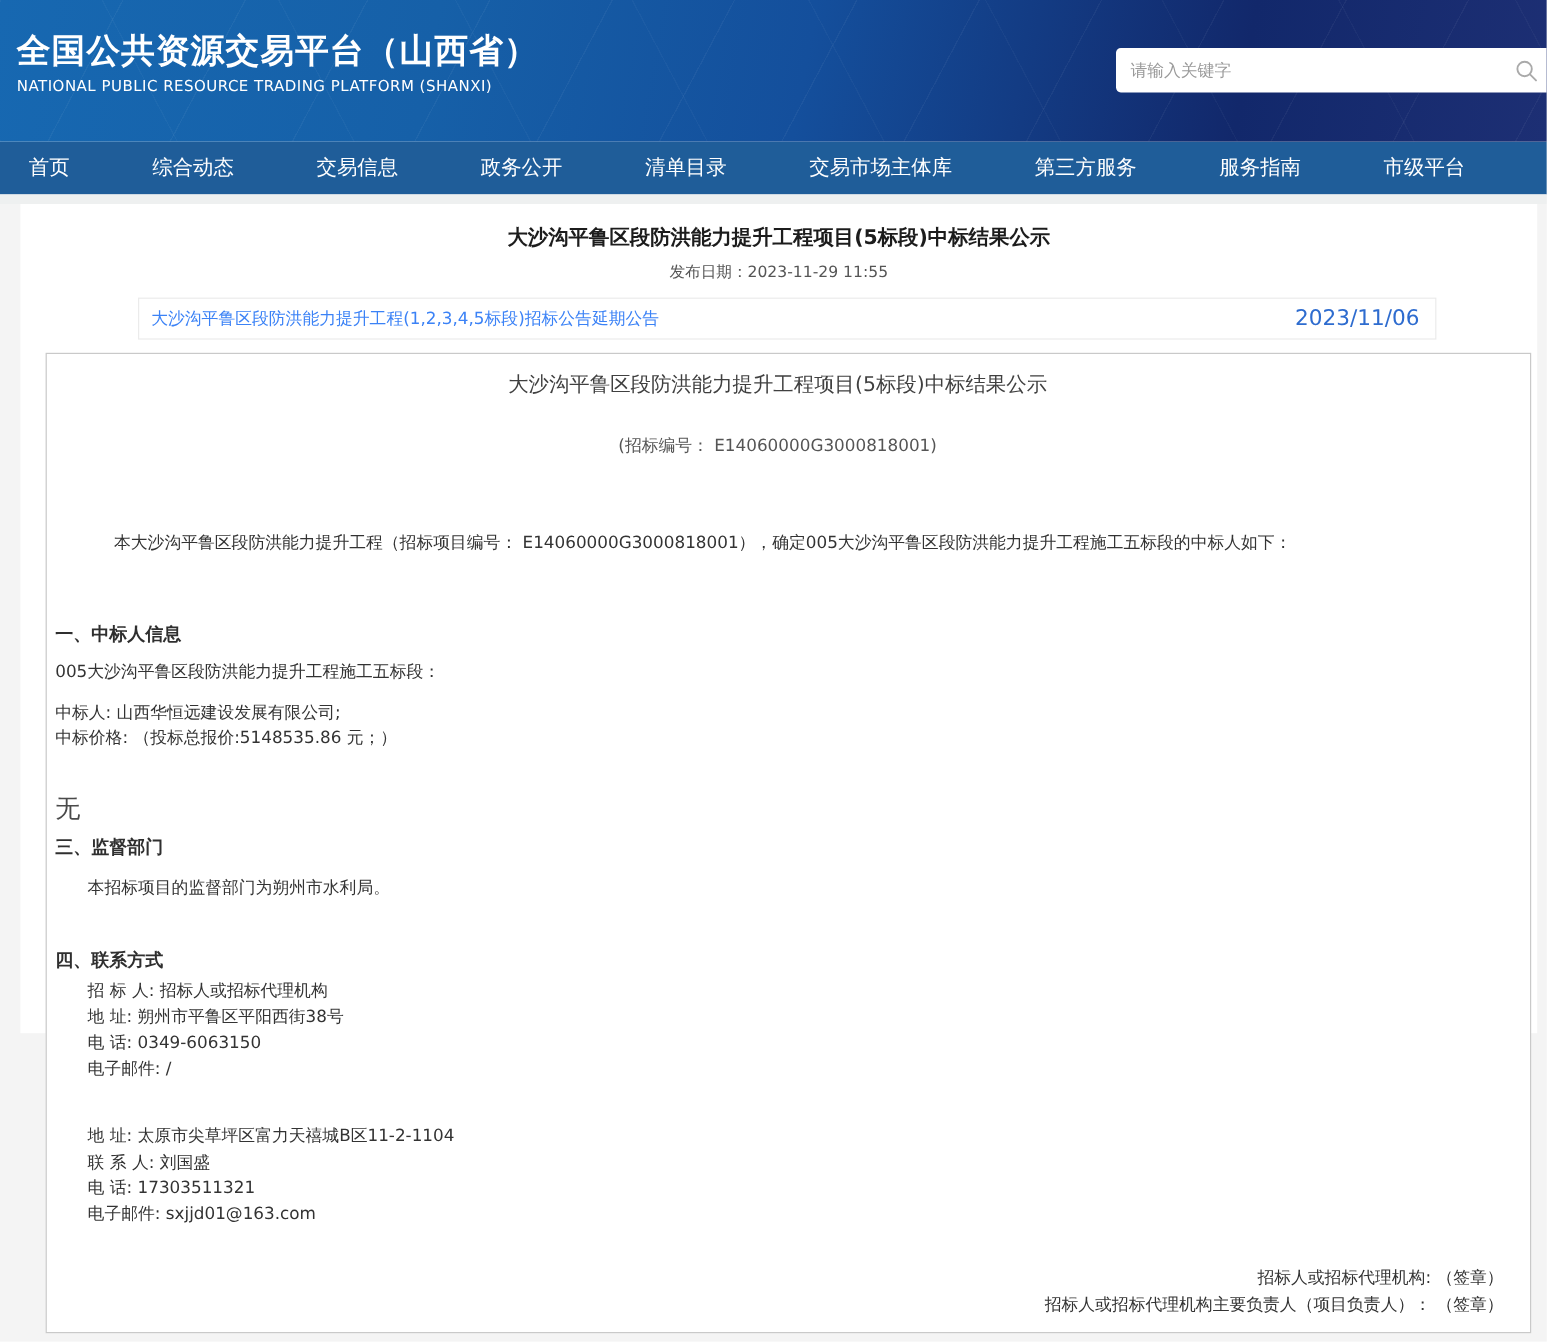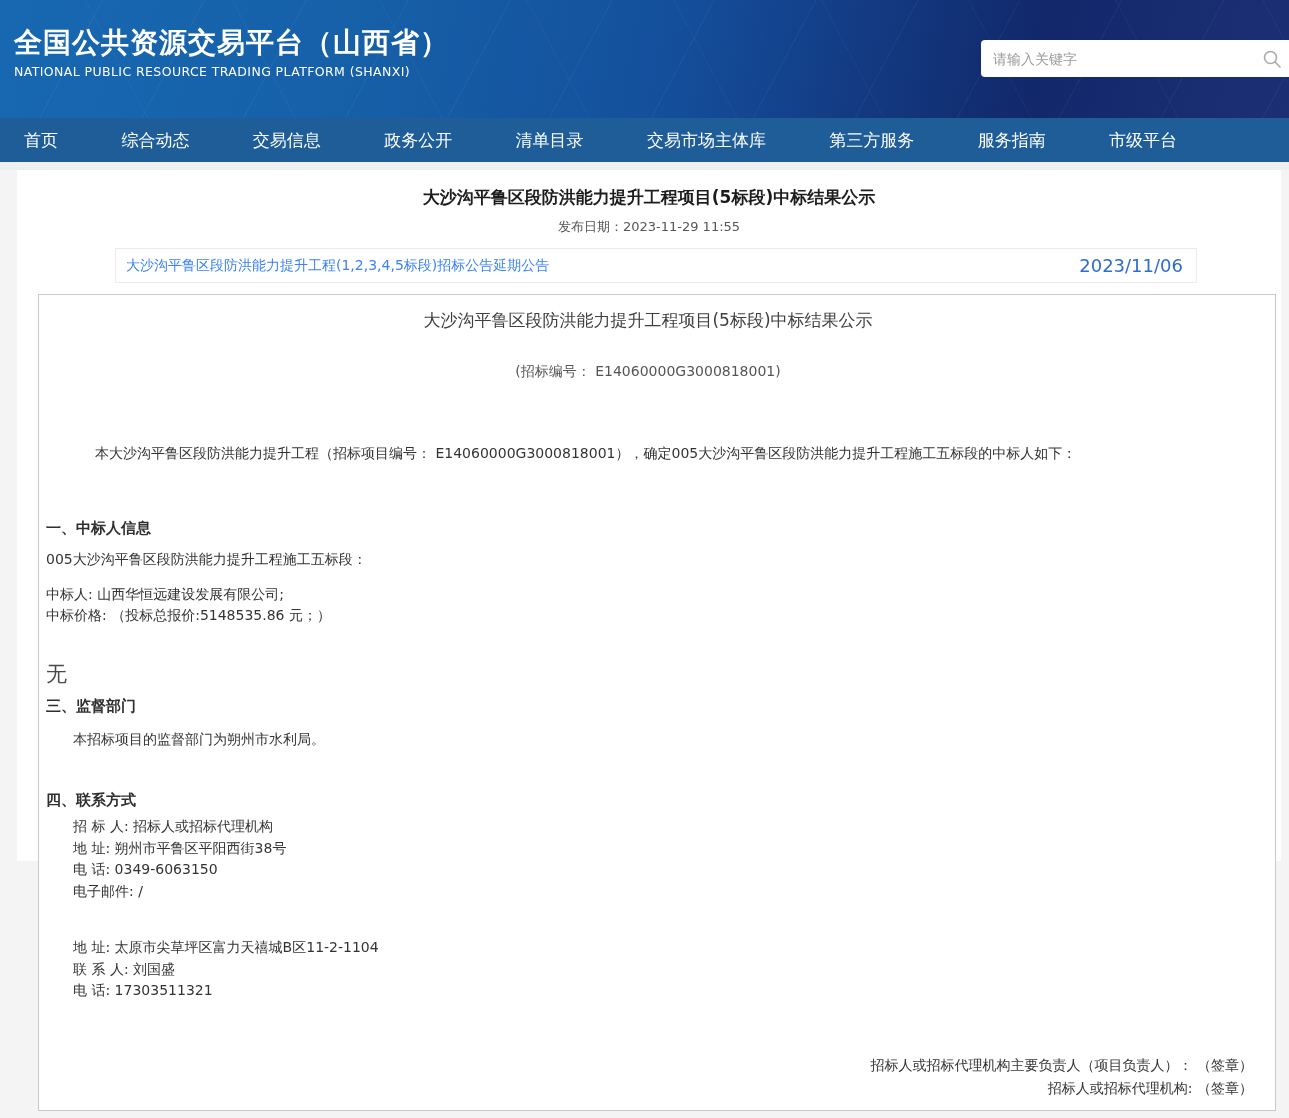--- a/index.html
+++ b/index.html
@@ -22,35 +22,35 @@
   .logo-block { position:absolute; left:14px; top:26px; color:#fff; z-index:2; }
   .logo-cn { font-size:28px; font-weight:bold; letter-spacing:1px; line-height:34px; }
   .logo-en { font-size:12.5px; letter-spacing:0.4px; margin-top:4px; line-height:16px; }
   .slogan { position:absolute; left:593px; top:40px; z-index:2; color:#fff; white-space:nowrap; }
   .slogan span {
     display:inline-block; margin-right:24px; font-size:30px; font-weight:900;
     font-family:"DejaVu Serif","Liberation Serif",serif; font-style:italic;
     letter-spacing:9px; text-shadow:1px 1px 2px rgba(0,0,0,0.35);
   }
   .search-box {
-    position:absolute; right:0; top:40px; width:308px; height:37px; z-index:2;
+    position:absolute; right:0; top:40px; width:359px; height:37px; z-index:2;
     background:#fff; border-radius:4px 0 0 4px; display:flex; align-items:center;
   }
   .search-box input {
     flex:1; border:none; outline:none; background:transparent;
     font-size:14px; color:#333; padding:0 6px 0 12px;
     font-family:"DejaVu Sans","Liberation Sans",sans-serif;
   }
   .search-box input::placeholder { color:#9a9a9a; }
   .search-icon { width:34px; height:37px; display:flex; align-items:center; justify-content:center; cursor:pointer; }
 
   
   .main-nav {
     height:44px; background:#1f5d99; display:flex; align-items:center;
-    padding:0 112px 0 24px; justify-content:space-between;
+    padding:0 68px 0 24px; justify-content:space-between;
   }
   .main-nav .nav-item {
     color:#fff; font-size:17px; white-space:nowrap; cursor:pointer; line-height:44px;
   }
 
   
   .page-gap { height:8px; background:#eef0f0; }
   .content-card {
     margin:0 8px 0 17px; background:#fff; height:691px; position:relative;
   }
@@ -160,21 +160,22 @@
       <div class="c-line">电 话: 0349-6063150</div>
       <div class="c-line">电子邮件: /</div>
     </div>
 
     <div class="contact-gap"></div>
 
     <div class="contact-block">
       <div class="c-line">地 址: 太原市尖草坪区富力天禧城B区11-2-1104</div>
       <div class="c-line">联 系 人: 刘国盛</div>
       <div class="c-line">电 话: 17303511321</div>
+      <div class="c-line">电子邮件: sxjjd01@163.com</div>
     </div>
 
     <div class="signature-block">
+      <div class="s-line">招标人或招标代理机构: （签章）</div>
       <div class="s-line">招标人或招标代理机构主要负责人（项目负责人）： （签章）</div>
-      <div class="s-line">招标人或招标代理机构: （签章）</div>
     </div>
   </div>
 
 </div>
 
 </body></html>

